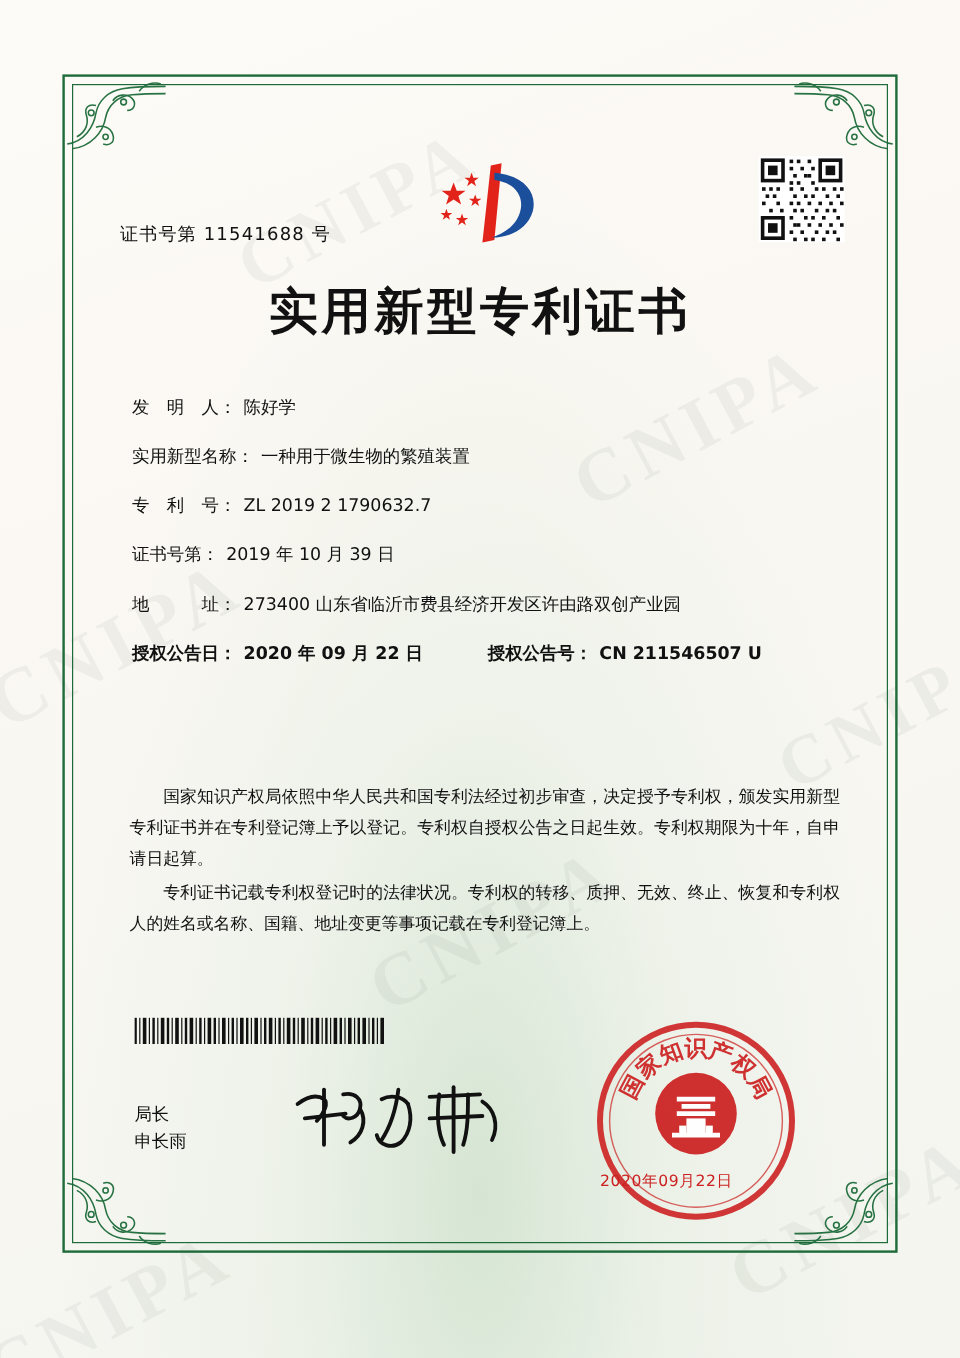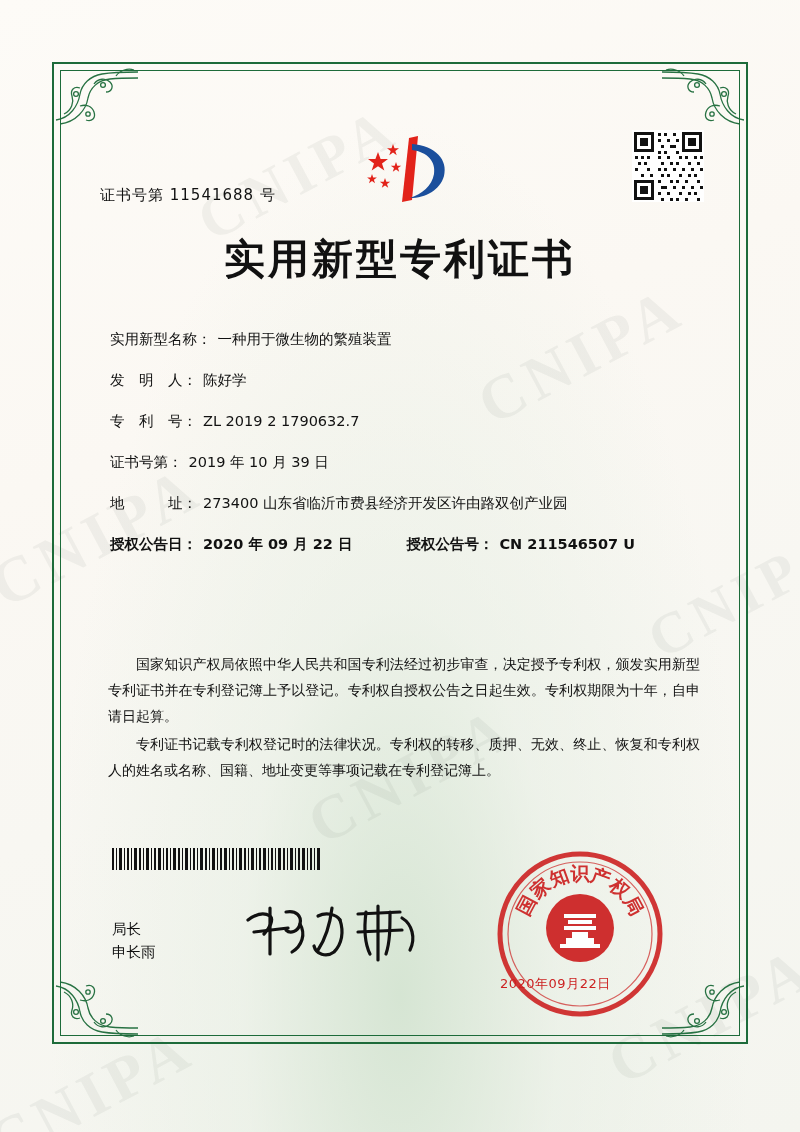--- a/index.html
+++ b/index.html
@@ -389,26 +389,26 @@
         <rect x="53" y="68" width="3" height="3"></rect>
           <rect x="65" y="68" width="3" height="3"></rect>
       </g>
     </svg>
   </div>
 
   <div class="title">实用新型专利证书</div>
 
   <div class="fields">
     <div class="field-row">
+      <span class="field-label">发　明　人：</span>
+      <span class="field-value">陈好学</span>
+    </div>
+    <div class="field-row">
       <span class="field-label">实用新型名称：</span>
       <span class="field-value">一种用于微生物的繁殖装置</span>
-    </div>
-    <div class="field-row">
-      <span class="field-label">发　明　人：</span>
-      <span class="field-value">陈好学</span>
     </div>
     <div class="field-row">
       <span class="field-label">专　利　号：</span>
       <span class="field-value">ZL 2019 2 1790632.7</span>
     </div>
     <div class="field-row">
       <span class="field-label">证书号第：</span>
       <span class="field-value">2019 年 10 月 39 日</span>
     </div>
     <div class="field-row">

